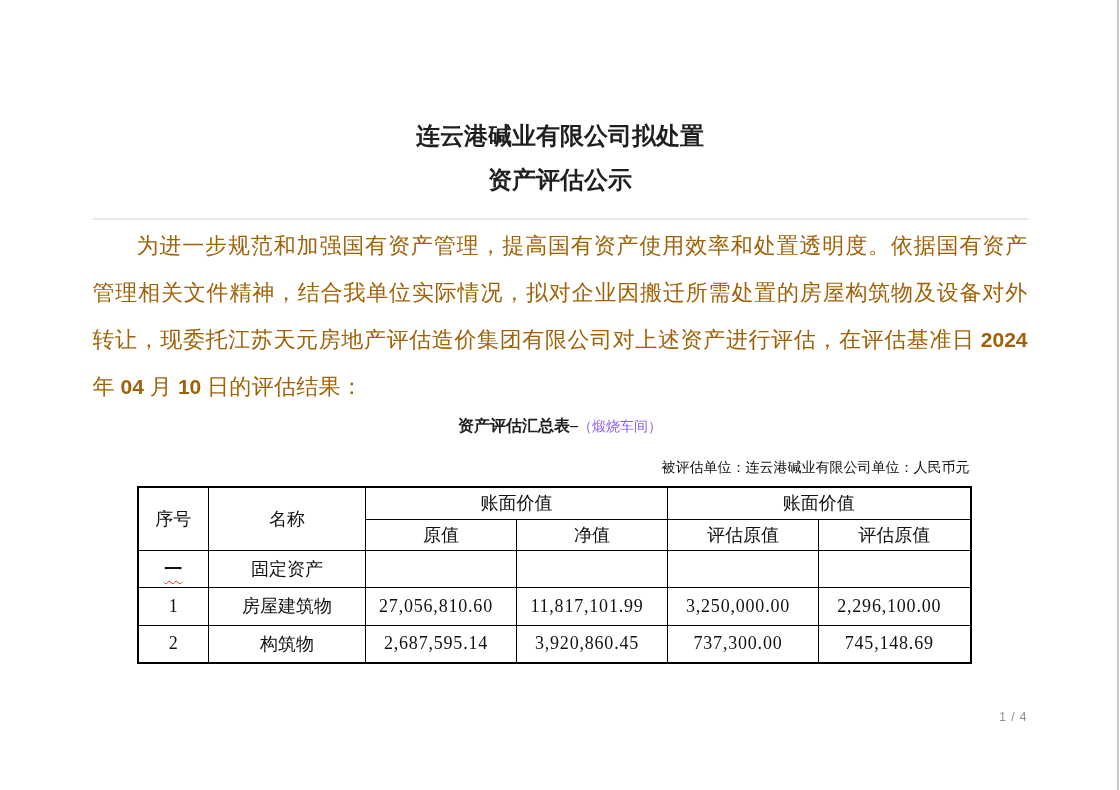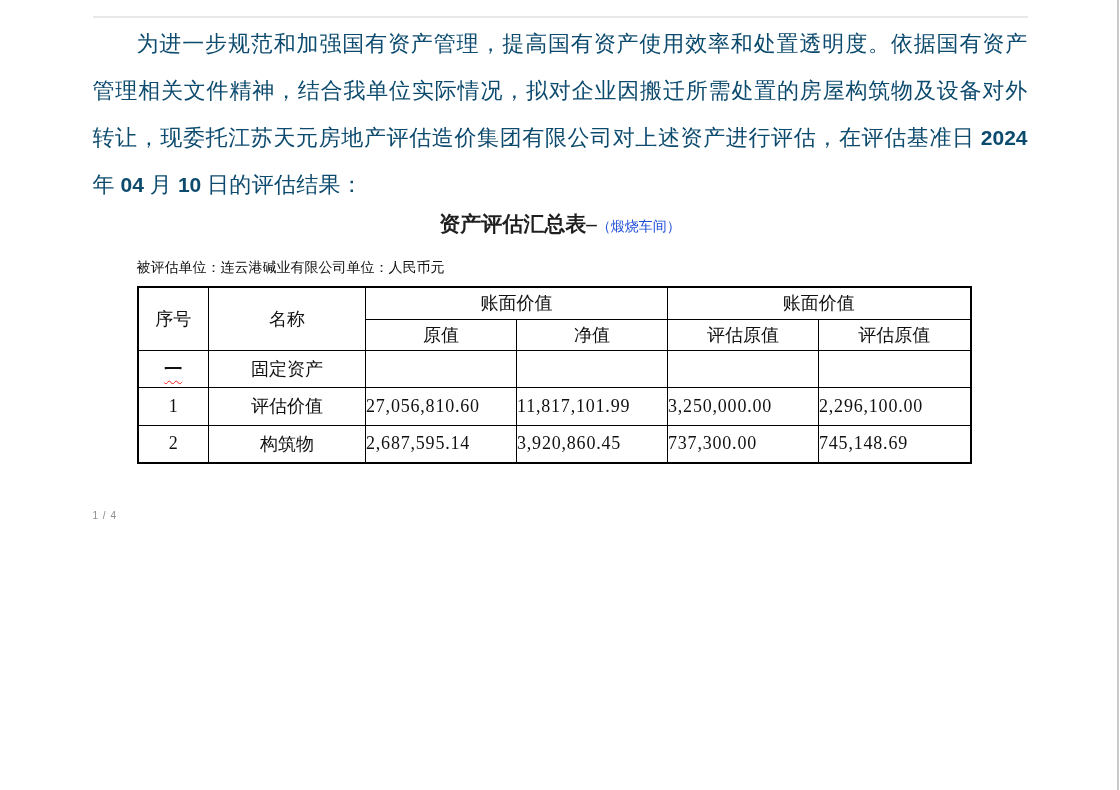--- a/index.html
+++ b/index.html
@@ -36,50 +36,50 @@
     margin-top: 16px;
     height: 2px;
     background: #e8e8e8;
   }
   .intro {
     margin-top: 2px;
     font-size: 22px;
     line-height: 47px;
     text-align: justify;
     text-indent: 2em;
-    color: #0c4a6e;
+    color: #a16207;
     letter-spacing: 0.3px;
   }
   .digits {
     font-family: "Liberation Sans", "DejaVu Sans", sans-serif;
     font-weight: bold;
     font-size: 21px;
     letter-spacing: 0;
   }
   .summary-title {
     text-align: center;
     line-height: 32px;
     margin-top: 0px;
     white-space: nowrap;
   }
   .summary-title .big {
-    font-size: 21px;
+    font-size: 16px;
     font-weight: bold;
     color: #1f1f1f;
   }
   .summary-title .small {
     font-size: 14px;
     font-weight: normal;
-    color: #1d4ed8;
+    color: #8b5cf6;
   }
   .meta-row {
     width: 833px;
     margin: 16px 0 0 44px;
     display: flex;
-    justify-content: flex-start;
+    justify-content: flex-end;
     align-items: baseline;
     font-size: 14px;
     color: #111;
   }
   table.appraisal {
     margin: 9px 0 0 44px;
     border-collapse: collapse;
     border: 2px solid #000;
     table-layout: fixed;
     width: 833px;
@@ -92,49 +92,53 @@
     text-align: center;
     vertical-align: middle;
     color: #111;
     overflow: hidden;
   }
   table.appraisal tr.hrow1 { height: 32px; }
   table.appraisal tr.hrow2 { height: 31px; }
   table.appraisal tr.drow0 { height: 37px; }
   table.appraisal tr.drow  { height: 38px; }
   table.appraisal td.num {
-    text-align: left;
+    text-align: center;
     padding-right: 10px;
     letter-spacing: 0.8px;
   }
   td.bold, .bold { font-weight: bold; }
   .misspelled {
     font-weight: bold;
     text-decoration-line: underline;
     text-decoration-style: wavy;
     text-decoration-color: #ff1a1a;
     text-decoration-thickness: 1px;
     text-underline-offset: 5px;
   }
   .page-footer {
-    text-align: left;
+    text-align: right;
     margin-top: 46px;
-    font-size: 10px;
+    font-size: 12px;
     color: #8c8c8c;
     font-family: "Liberation Sans", "DejaVu Sans", sans-serif;
     letter-spacing: 1px;
   }
 </style>
 </head>
 <body>
 
 <div class="scrollbar-edge"></div>
 
 <div class="content">
 
+  <div class="doc-title">
+    <div>连云港碱业有限公司拟处置</div>
+    <div>资产评估公示</div>
+  </div>
 
   <div class="title-divider"></div>
 
   <p class="intro">为进一步规范和加强国有资产管理，提高国有资产使用效率和处置透明度。依据国有资产管理相关文件精神，结合我单位实际情况，拟对企业因搬迁所需处置的房屋构筑物及设备对外转让，现委托江苏天元房地产评估造价集团有限公司对上述资产进行评估，在评估基准日 <span class="digits">2024</span> 年 <span class="digits">04</span> 月 <span class="digits">10</span> 日的评估结果：</p>
 
   <div class="summary-title">
     <span class="big">资产评估汇总表–</span><span class="small">（煅烧车间）</span>
   </div>
 
   <div class="meta-row">
@@ -167,21 +171,21 @@
       <tr class="drow0">
         <td><span class="misspelled">一</span></td>
         <td class="bold">固定资产</td>
         <td class="num"></td>
         <td class="num"></td>
         <td class="num"></td>
         <td class="num"></td>
       </tr>
       <tr class="drow">
         <td>1</td>
-        <td>评估价值</td>
+        <td>房屋建筑物</td>
         <td class="num">27,056,810.60</td>
         <td class="num">11,817,101.99</td>
         <td class="num">3,250,000.00</td>
         <td class="num">2,296,100.00</td>
       </tr>
       <tr class="drow">
         <td>2</td>
         <td>构筑物</td>
         <td class="num">2,687,595.14</td>
         <td class="num">3,920,860.45</td>

